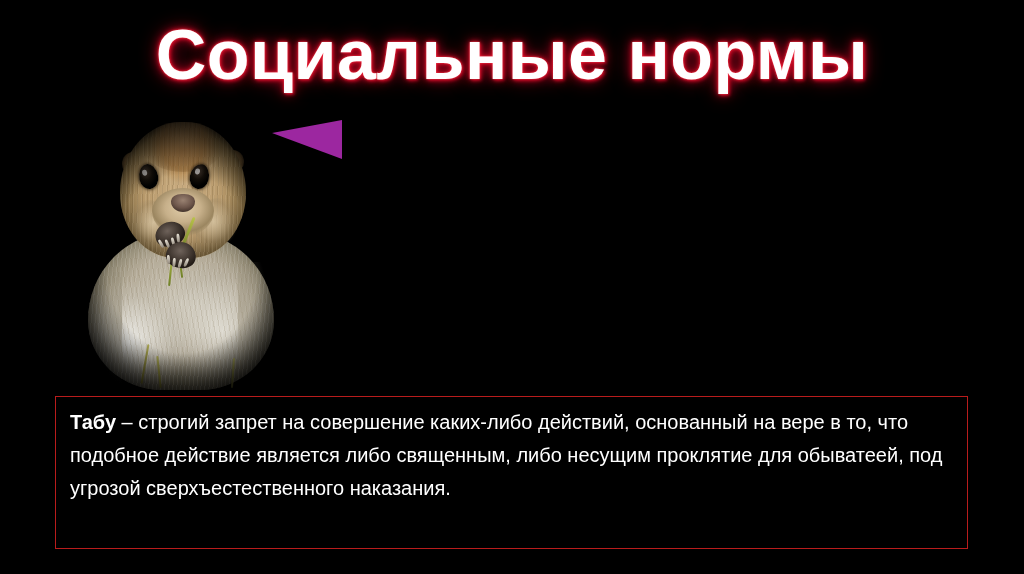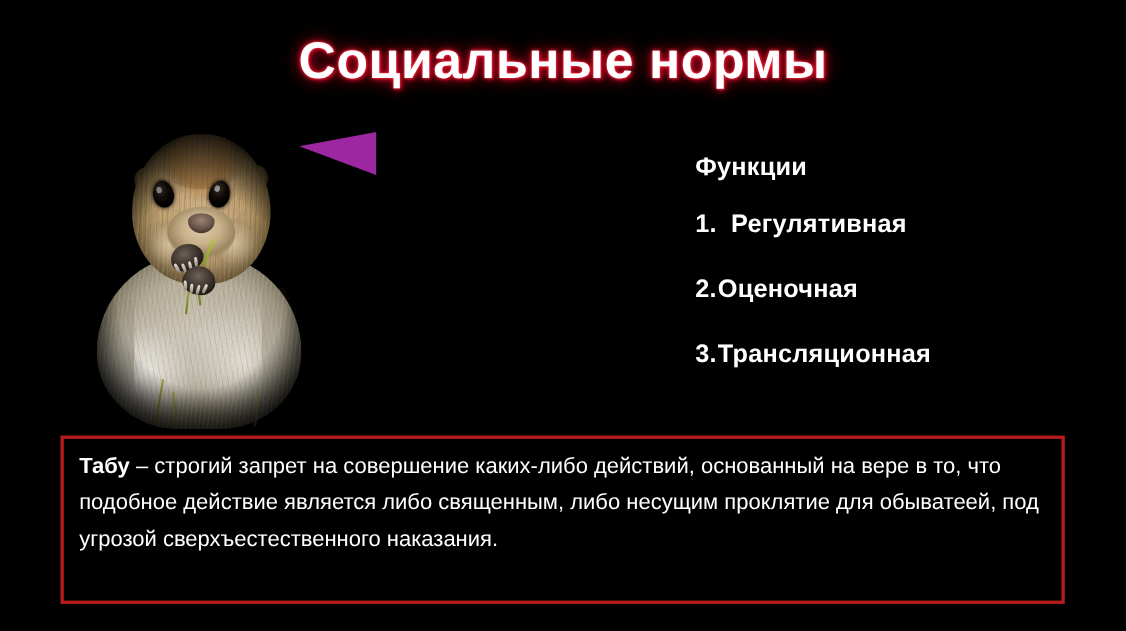--- a/index.html
+++ b/index.html
@@ -19,21 +19,21 @@
 
   
   #title {
     position: absolute;
     left: 0;
     top: 18px;
     width: 1024px;
     text-align: center;
     font-family: "Liberation Sans", sans-serif;
     font-weight: bold;
-    font-size: 47px;
+    font-size: 70px;
     line-height: 74px;
     letter-spacing: 0.5px;
     color: #ffffff;
     white-space: nowrap;
     text-shadow:
        0 0 2px #ff4455,
        0 0 5px #e01028,
        0 0 11px #b00020,
        0 0 20px #7a0016,
        2px 2px 3px #8b0018;
@@ -265,21 +265,21 @@
   .fn-num.tight { margin-right: 1px; }
   .fn-label { flex: 0 1 auto; }
 
   
   #definition-box {
     position: absolute;
     left: 55px;
     top: 396px;
     width: 913px;
     height: 153px;
-    border: 3px solid #b91c1c;
+    border: 1px solid #b91c1c;
     background: #000000;
     box-sizing: border-box;
     padding: 9px 20px 0 14px;
   }
   #definition-text {
     color: #ffffff;
     font-family: "Liberation Sans", sans-serif;
     font-size: 20px;
     line-height: 33px;
     text-align: left;
@@ -336,38 +336,20 @@
     <div class="g-grass" id="gr5"></div>
     <div class="g-grass" id="gr6"></div>
 
     <div class="g-layer" id="g-vignette"></div>
   </div>
 
   <div id="bubble-group">
     <div id="bubble-tail"></div>
   </div>
 
-  <div id="functions-block">
-    <div id="functions-heading">Функции</div>
-
-    <div class="fn-item">
-      <span class="fn-num wide">1.</span>
-      <span class="fn-label">Регулятивная</span>
-    </div>
-
-    <div class="fn-item">
-      <span class="fn-num tight">2.</span>
-      <span class="fn-label">Оценочная</span>
-    </div>
-
-    <div class="fn-item">
-      <span class="fn-num tight">3.</span>
-      <span class="fn-label">Трансляционная</span>
-    </div>
-  </div>
 
   <div id="definition-box">
     <div id="definition-text">
       <span class="term">Табу</span><span> – строгий запрет на совершение каких-либо действий, основанный на вере в то, что подобное действие является либо священным, либо несущим проклятие для обыватеей, под угрозой сверхъестественного наказания.</span>
     </div>
   </div>
 
 </div>
 
 </body></html>

